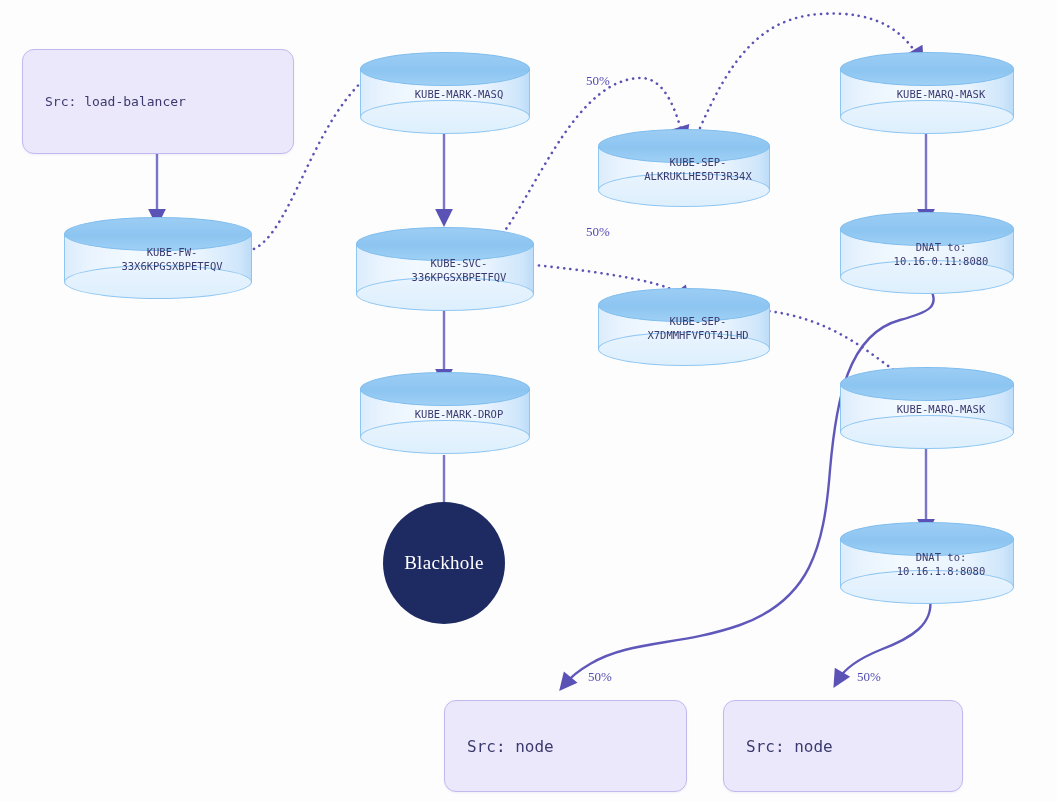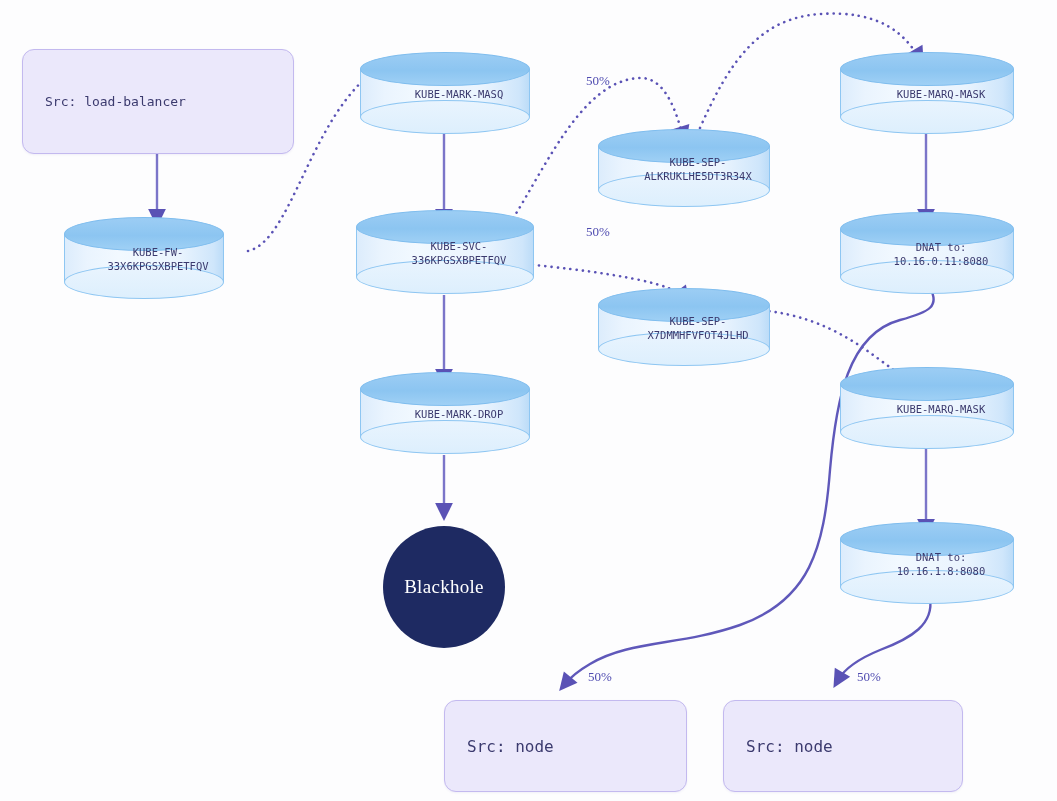--- a/index.html
+++ b/index.html
@@ -172,36 +172,36 @@
   </div>
 
   <div class="packet" style="left:444px; top:700px; width:243px; height:92px; font-size:16px; line-height:25px;">
     <div class="line">Src: node</div>
   </div>
 
   <div class="packet" style="left:723px; top:700px; width:240px; height:92px; font-size:16px; line-height:25px;">
     <div class="line">Src: node</div>
   </div>
 
-  <div class="cyl" style="left:64px; top:217px; width:160px; height:82px;">
+  <div class="cyl" style="left:64px; top:217px; width:188px; height:82px;">
     <div class="body"></div>
     <div class="bottom"></div>
     <div class="top"></div>
     <div class="cap-label">KUBE-FW-
 33X6KPGSXBPETFQV</div>
   </div>
 
   <div class="cyl" style="left:360px; top:52px; width:170px; height:82px;">
     <div class="body"></div>
     <div class="bottom"></div>
     <div class="top"></div>
     <div class="cap-label">KUBE-MARK-MASQ</div>
   </div>
 
-  <div class="cyl" style="left:356px; top:210px; width:178px; height:84px;">
+  <div class="cyl" style="left:356px; top:227px; width:178px; height:84px;">
     <div class="body"></div>
     <div class="bottom"></div>
     <div class="top"></div>
     <div class="cap-label">KUBE-SVC-
 336KPGSXBPETFQV</div>
   </div>
 
   <div class="cyl" style="left:360px; top:372px; width:170px; height:82px;">
     <div class="body"></div>
     <div class="bottom"></div>
@@ -248,21 +248,21 @@
   </div>
 
   <div class="cyl" style="left:840px; top:522px; width:174px; height:82px;">
     <div class="body"></div>
     <div class="bottom"></div>
     <div class="top"></div>
     <div class="cap-label">DNAT to:
 10.16.1.8:8080</div>
   </div>
 
-  <div class="blackhole" style="left:383px; top:526px; width:122px; height:122px;">
+  <div class="blackhole" style="left:383px; top:502px; width:122px; height:122px;">
     <span>Blackhole</span>
   </div>
 
   <div class="edge-label" style="left:586px; top:73px;">
     <span>50%</span>
   </div>
   <div class="edge-label" style="left:586px; top:224px;">
     <span>50%</span>
   </div>
   <div class="edge-label" style="left:588px; top:669px;">

